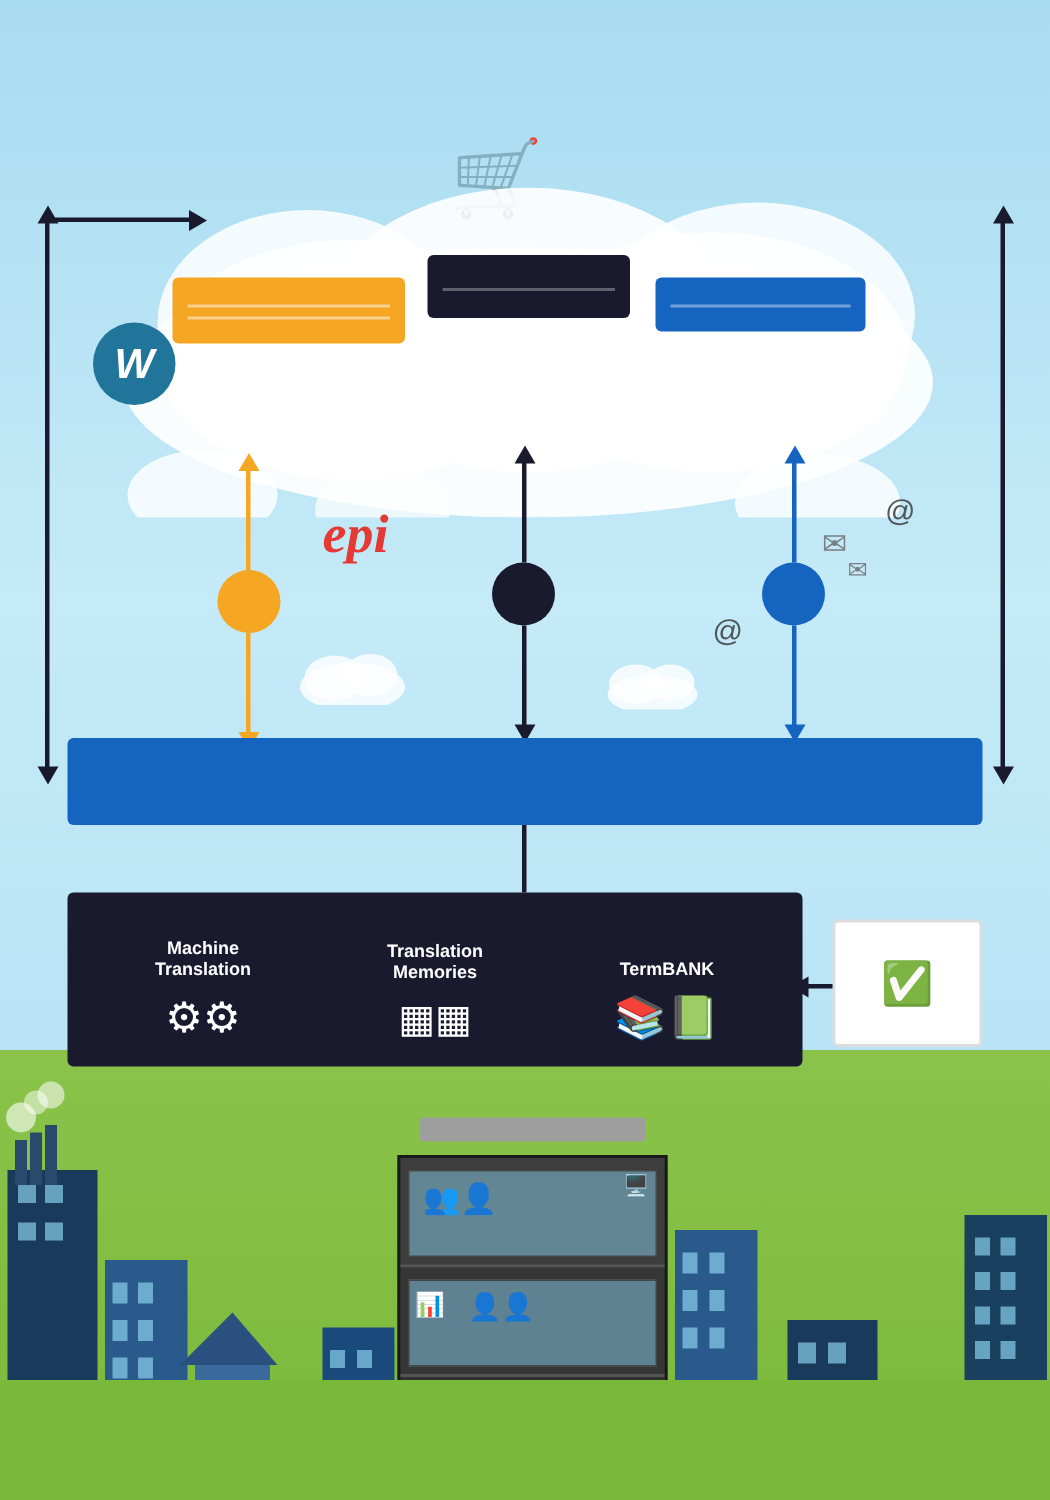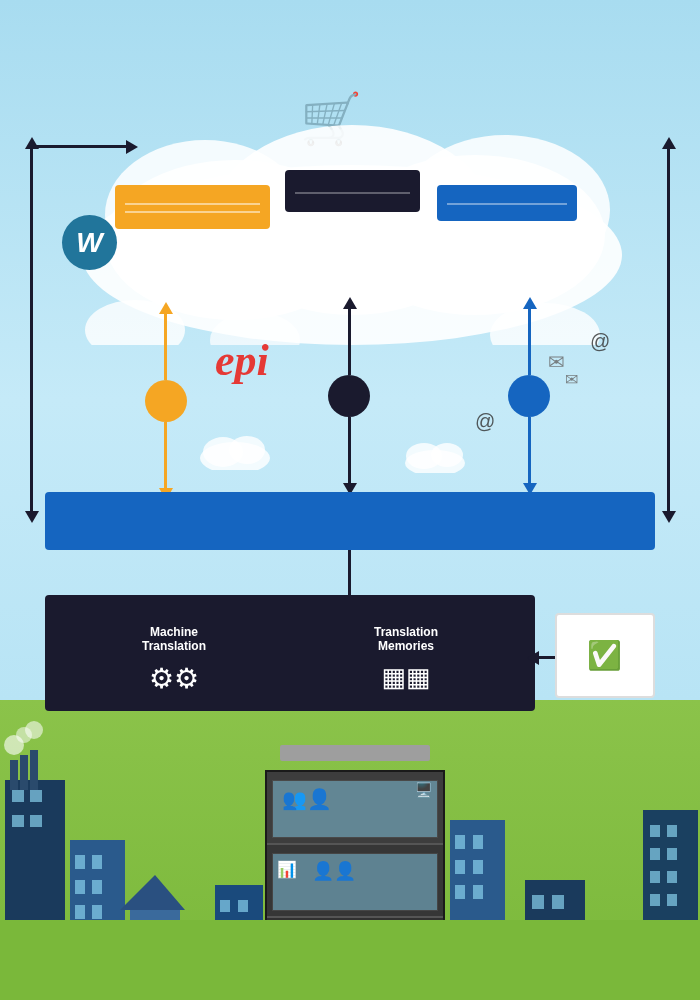--- a/index.html
+++ b/index.html
@@ -205,21 +205,21 @@
     }
     .box-email .item1 { font-size: 18px; margin-bottom: 6px; }
     .box-email hr { border: 1px solid rgba(255,255,255,0.4); margin: 4px 0; }
     .box-email .item2 { font-size: 16px; }
 
     
     .epi-logo {
       position: absolute;
       top: 335px;
       left: 215px;
-      font-size: 44px;
+      font-size: 36px;
       font-weight: 900;
       font-style: italic;
       color: #e53935;
       font-family: serif;
     }
 
     
     .node {
       position: absolute;
       width: 42px;
@@ -402,20 +402,21 @@
     }
     .tms-subtitle {
       font-size: 13px;
       font-weight: 600;
       margin-bottom: 14px;
     }
     .tms-features {
       display: flex;
       gap: 10px;
       justify-content: space-around;
+      align-items: flex-end;
     }
     .tms-feature {
       text-align: center;
       flex: 1;
     }
     .tms-feature-label {
       font-size: 12px;
       font-weight: 700;
       margin-bottom: 8px;
       line-height: 1.2;
@@ -623,20 +624,24 @@
   <div class="tms-subtitle"></div>
   <div class="tms-features">
     <div class="tms-feature">
       <div class="tms-feature-label">Machine<br>Translation</div>
       <div class="tms-feature-icon">⚙⚙</div>
     </div>
     <div class="tms-feature">
       <div class="tms-feature-label">Translation<br>Memories</div>
       <div class="tms-feature-icon" style="font-size:26px;">▦▦</div>
     </div>
+    <div class="tms-feature">
+      <div class="tms-feature-label">TermBANK</div>
+      <div class="tms-feature-icon">📚📗</div>
+    </div>
   </div>
 </div>
 
 <div class="ok-box">
   <div class="ok-check">✅</div>
   <div class="ok-text"></div>
 </div>
 
 <div class="arrow-ok-left"></div>
 

